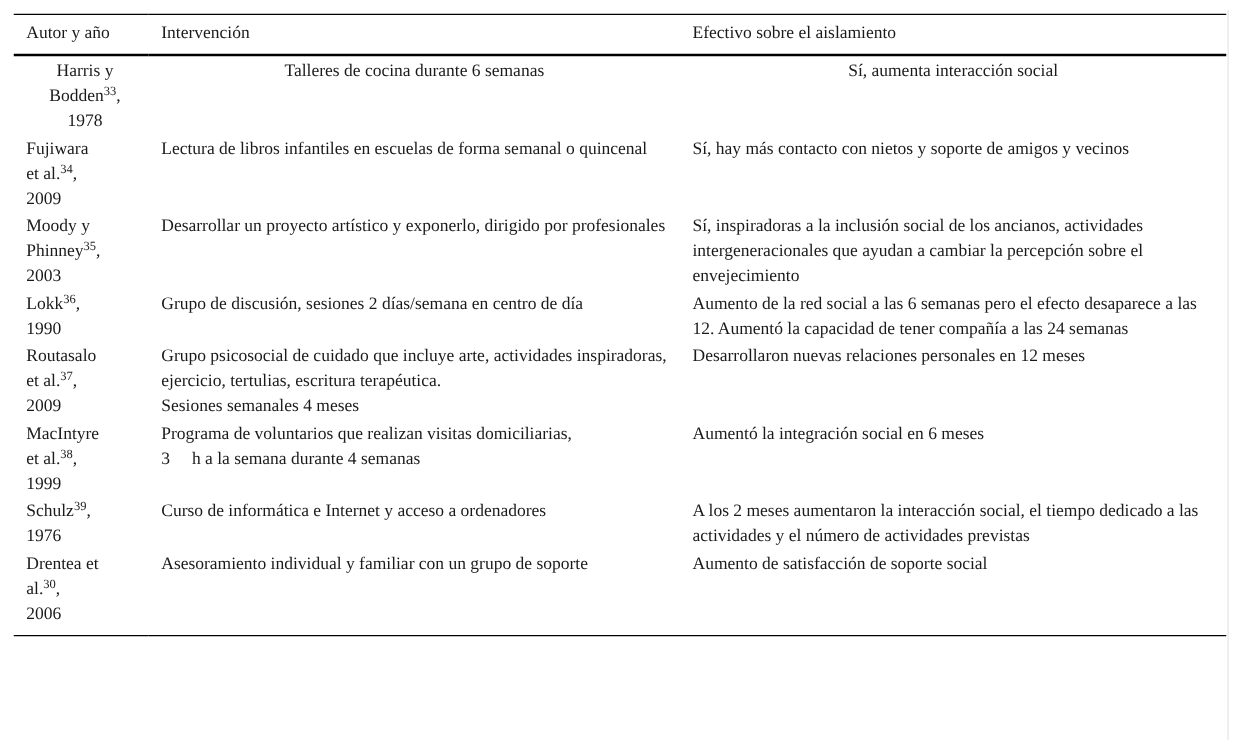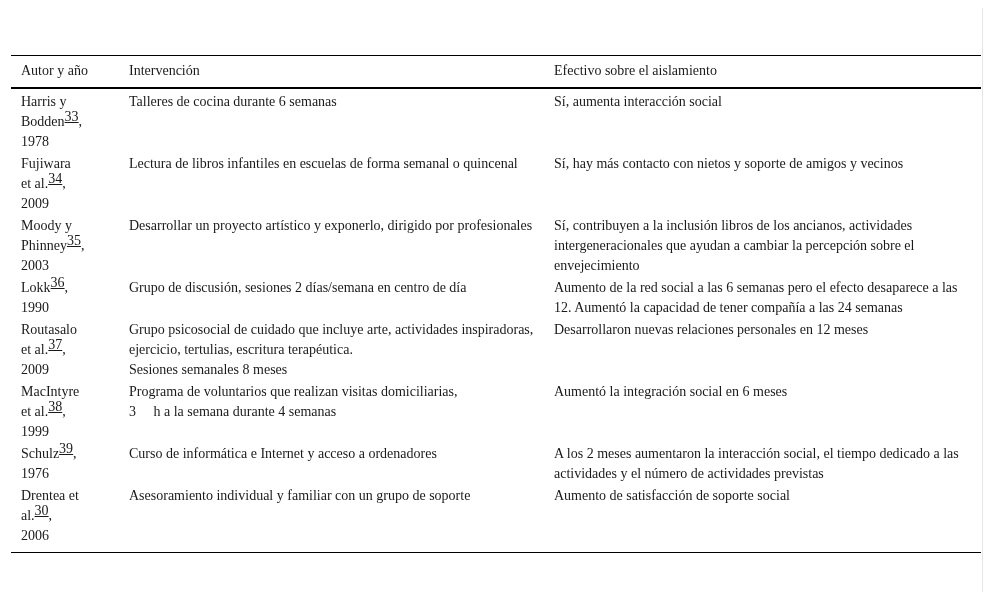--- a/index.html
+++ b/index.html
@@ -26,46 +26,44 @@
     }
     table.data-table {
       position: absolute;
       left: 11px;
       top: 11px;
       width: 970px;
       border-collapse: collapse;
       table-layout: fixed;
       border-top: 1px solid #000;
       border-bottom: 1.5px solid #000;
-      margin-top: 44px;
     }
     col.c1 { width: 108px; }
     col.c2 { width: 425px; }
     col.c3 { width: 437px; }
     thead th {
       font-weight: normal;
       text-align: left;
       vertical-align: top;
       padding: 6px 10px 7px 10px;
       line-height: 18px;
       border-bottom: 2.5px solid #000;
     }
     tbody td {
       vertical-align: top;
       text-align: left;
       padding: 2px 10px 0 10px;
       line-height: 20px;
     }
-    tbody tr:first-child td { padding-top: 3px; }
+    tbody tr:first-child td { padding-top: 3px; text-align: center; }
     tbody td.author { padding-right: 4px; }
     sup {
-      font-size: 14px;
+      font-size: 10px;
       line-height: 0;
       vertical-align: 5px;
-      text-decoration: underline;
     }
   </style>
 </head>
 <body>
 
 <div class="page-edge"></div>
 
 <table class="data-table">
   <colgroup>
     <col class="c1">
@@ -101,42 +99,42 @@
       <td>Sí, hay más contacto con nietos y soporte de amigos y vecinos</td>
     </tr>
 
     <tr>
       <td class="author">
         <span>Moody y</span><br>
         <span>Phinney</span><sup>35</sup><span>,</span><br>
         <span>2003</span>
       </td>
       <td>Desarrollar un proyecto artístico y exponerlo, dirigido por profesionales</td>
-      <td>Sí, contribuyen a la inclusión libros de los ancianos, actividades intergeneracionales que ayudan a cambiar la percepción sobre el envejecimiento</td>
+      <td>Sí, inspiradoras a la inclusión social de los ancianos, actividades intergeneracionales que ayudan a cambiar la percepción sobre el envejecimiento</td>
     </tr>
 
 
     <tr>
       <td class="author">
         <span>Lokk</span><sup>36</sup><span>,</span><br>
         <span>1990</span>
       </td>
       <td>Grupo de discusión, sesiones 2 días/semana en centro de día</td>
       <td>Aumento de la red social a las 6 semanas pero el efecto desaparece a las 12. Aumentó la capacidad de tener compañía a las 24 semanas</td>
     </tr>
 
     <tr>
       <td class="author">
         <span>Routasalo</span><br>
         <span>et al.</span><sup>37</sup><span>,</span><br>
         <span>2009</span>
       </td>
       <td>
         <span>Grupo psicosocial de cuidado que incluye arte, actividades inspiradoras, ejercicio, tertulias, escritura terapéutica.</span><br>
-        <span>Sesiones semanales 8 meses</span>
+        <span>Sesiones semanales 4 meses</span>
       </td>
       <td>Desarrollaron nuevas relaciones personales en 12 meses</td>
     </tr>
 
     <tr>
       <td class="author">
         <span>MacIntyre</span><br>
         <span>et al.</span><sup>38</sup><span>,</span><br>
         <span>1999</span>
       </td>

